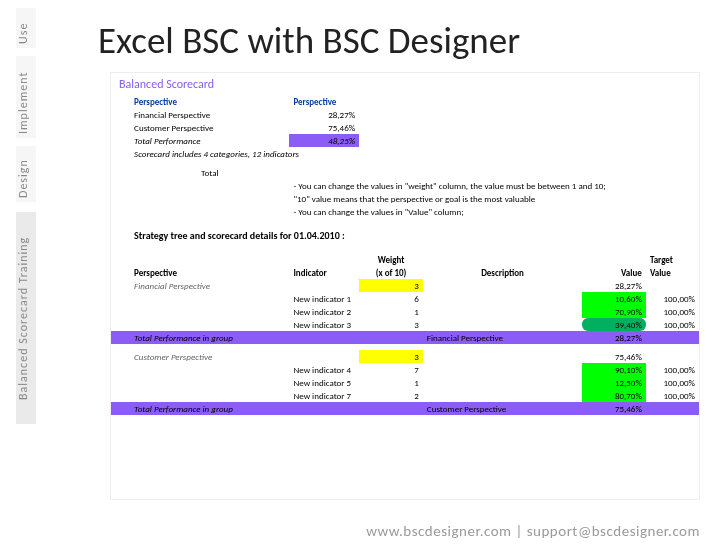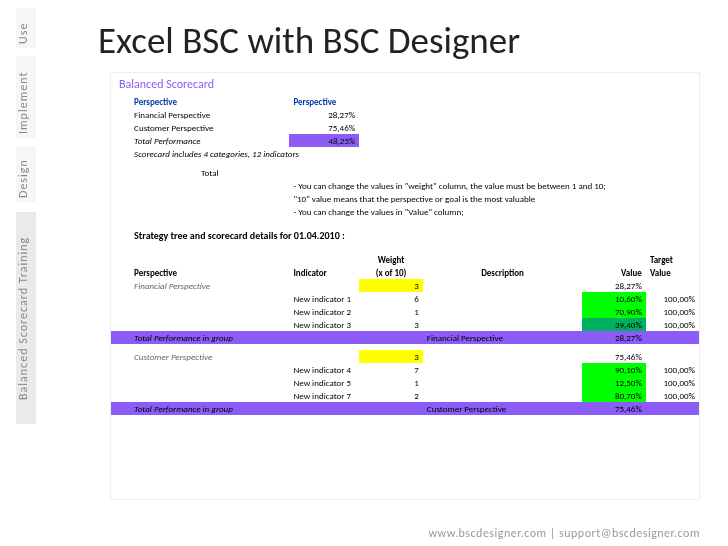--- a/index.html
+++ b/index.html
@@ -14,24 +14,24 @@
   .title { position: absolute; top: 18px; left: 98px; font-size: 37px; color: #222; font-weight: 400; }
   .sheet { position: absolute; top: 72px; left: 110px; right: 28px; bottom: 46px; background: #fff; border: 1px solid #eee; font-size: 9px; color: #000; overflow: hidden; }
   table { border-collapse: collapse; width: 100%; }
   td { padding: 1px 4px; height: 13px; font-size: 9px; white-space: nowrap; overflow: hidden; }
   td.blue { color: #0a3ea0; font-weight: bold; }
   td.italic { font-style: italic; }
   td.bold { font-weight: bold; }
   td.grey { background: #8b5cf6; }
   td.yellow { background: #ffff00; }
   td.brightgreen { background: #00ff00; padding-left: 28px; }
-  td.dullgreen { background: #00b060; }
+  td.dullgreen { background: #00b060; border-radius: 6px; }
   td.right { text-align: right; }
   .sheet-title { font-size: 12px; color: #8b5cf6; padding: 4px 8px; }
-  .footer { position: absolute; left: 0; bottom: 6px; width: 100%; text-align: right; padding-right: 28px; font-size: 12px; color: #9a9a9a; letter-spacing: 0.5px; }
+  .footer { position: absolute; left: 0; bottom: 6px; width: 100%; text-align: right; padding-right: 28px; font-size: 15px; color: #9a9a9a; letter-spacing: 0.5px; }
 </style>
 </head>
 <body>
 
 <div class="slide">
   <div class="sidebar-labels">
     <div class="vlabel use">Use</div>
     <div class="vlabel implement">Implement</div>
     <div class="vlabel design">Design</div>
     <div class="vlabel training">Balanced Scorecard Training</div>

